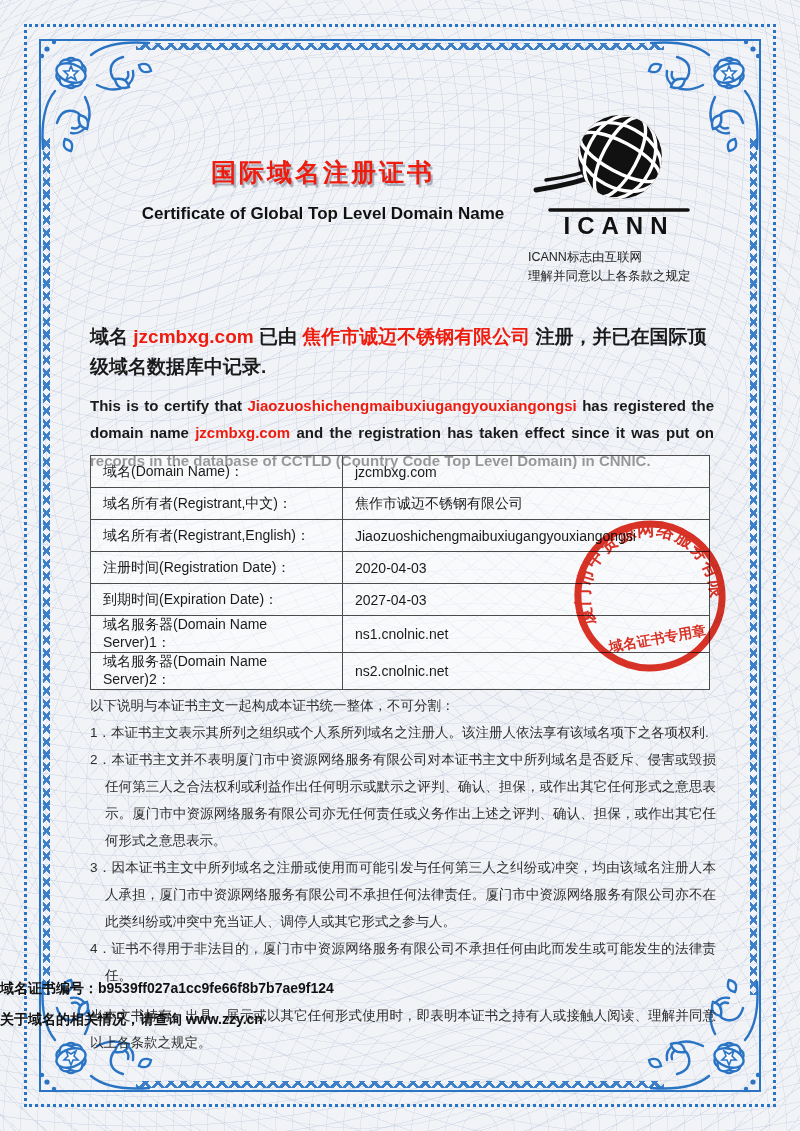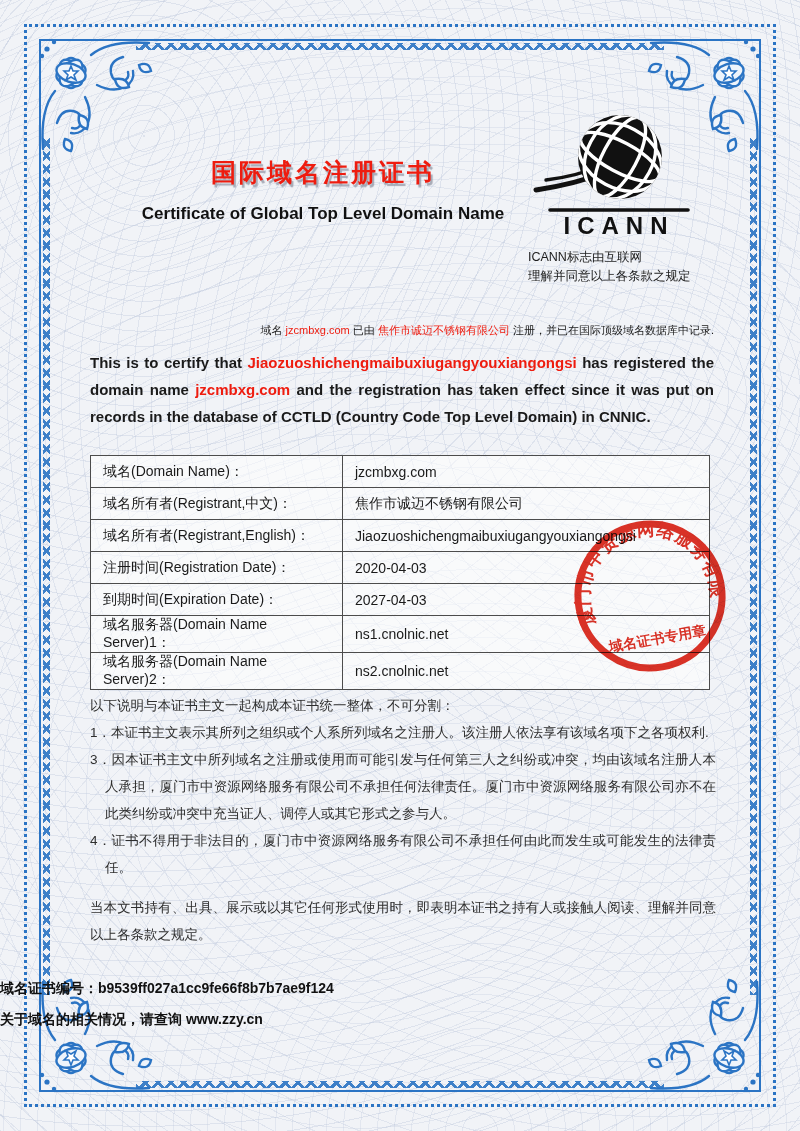--- a/index.html
+++ b/index.html
@@ -45,21 +45,21 @@
   .title-block{position:absolute;left:88px;top:156px;width:470px;text-align:center;}
   .title-cn{
     font-size:25px;font-weight:bold;letter-spacing:3px;color:var(--red);
     text-shadow:2px 3px 1px rgba(140,146,160,.75);
   }
   .title-en{margin-top:15px;font-size:17px;font-weight:bold;color:#111;}
   .icann-block{position:absolute;left:528px;top:110px;width:180px;}
   .icann-caption{margin-top:8px;font-size:12.5px;line-height:1.55;color:#1c1c1c;}
   
   .intro{position:absolute;left:90px;right:86px;top:322px;}
-  .intro-cn{font-size:11px;font-weight:normal;line-height:1.6;text-align:right;}
+  .intro-cn{font-size:19px;font-weight:bold;line-height:1.6;}
   .intro-en{margin-top:9px;font-size:15px;font-weight:600;line-height:1.83;text-align:justify;}
   .red{color:var(--red);}
   
   .cert-table{position:absolute;left:90px;top:455px;width:620px;border-collapse:collapse;}
   .cert-table td{
     border:1.5px solid #4c4c4c;height:32px;padding:0 12px;
     font-size:14px;background:rgba(255,255,255,.55);
   }
   .cert-table td.lab{width:252px;}
   
@@ -211,20 +211,21 @@
       <text font-size="17.5" font-weight="bold" fill="#dd2114" letter-spacing="1" font-family="Liberation Sans, sans-serif">
         <textPath href="#sealArc" startOffset="2%">厦门市中资源网络服务有限公司</textPath>
       </text>
       <text x="80" y="128" text-anchor="middle" font-size="14" font-weight="bold" fill="#dd2114" font-family="Liberation Sans, sans-serif">域名证书专用章</text>
     </g>
   </svg>
 
   <div class="notes">
     <p>以下说明与本证书主文一起构成本证书统一整体，不可分割：</p>
     <p class="note-item">1．本证书主文表示其所列之组织或个人系所列域名之注册人。该注册人依法享有该域名项下之各项权利.</p>
+    <p class="note-item">2．本证书主文并不表明厦门市中资源网络服务有限公司对本证书主文中所列域名是否贬斥、侵害或毁损任何第三人之合法权利或利益作出任何明示或默示之评判、确认、担保，或作出其它任何形式之意思表示。厦门市中资源网络服务有限公司亦无任何责任或义务作出上述之评判、确认、担保，或作出其它任何形式之意思表示。</p>
     <p class="note-item">3．因本证书主文中所列域名之注册或使用而可能引发与任何第三人之纠纷或冲突，均由该域名注册人本人承担，厦门市中资源网络服务有限公司不承担任何法律责任。厦门市中资源网络服务有限公司亦不在此类纠纷或冲突中充当证人、调停人或其它形式之参与人。</p>
     <p class="note-item">4．证书不得用于非法目的，厦门市中资源网络服务有限公司不承担任何由此而发生或可能发生的法律责任。</p>
     <p class="closing">当本文书持有、出具、展示或以其它任何形式使用时，即表明本证书之持有人或接触人阅读、理解并同意以上各条款之规定。</p>
   </div>
 
   <div class="footer">
     <div class="line1"><span>域名证书编号：</span><span>b9539ff027a1cc9fe66f8b7b7ae9f124</span></div>
     <div class="line2"><span>关于域名的相关情况，请查询 </span><span>www.zzy.cn</span></div>
   </div>
 

